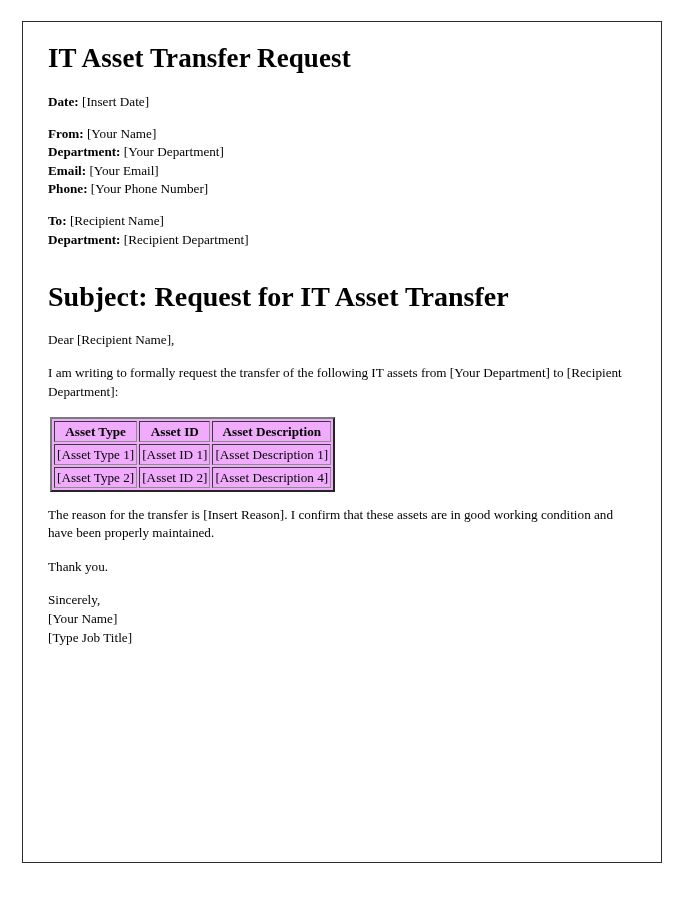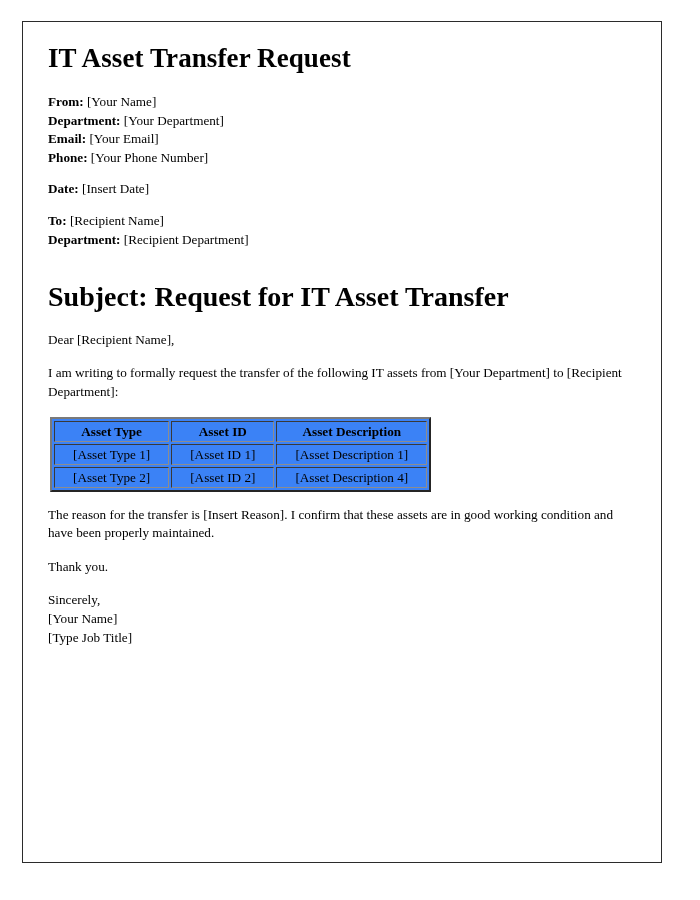--- a/index.html
+++ b/index.html
@@ -67,29 +67,29 @@
     line-height: 18.6px;
     margin: 0 0 15px 0;
     text-align: left;
   }
 
   .asset-table {
     border-collapse: separate;
     border-spacing: 2px;
     border: 2px outset #c0c0c0;
     border-color: #7a7a7a;
-    background: #3b82f6;
+    background: #f0abfc;
     margin: 0 0 14px 2px;
     font-size: 13.2px;
   }
   .asset-table td,
   .asset-table th {
     border: 1px inset #d4d4d4;
     border-color: #8d8d8d;
-    padding: 1px 18px;
+    padding: 1px 2px;
     line-height: 17px;
     white-space: nowrap;
   }
   .asset-table th {
     font-weight: bold;
     text-align: center;
     padding: 1px 8px;
   }
   .asset-table td {
     text-align: left;
@@ -103,41 +103,41 @@
 </head>
 <body>
 
 <div class="page-frame">
   <div class="doc-body">
 
     <h1 class="doc-title">IT Asset Transfer Request</h1>
 
     <div class="block">
       <div class="line">
+        <span class="lbl">Date:</span>
+        <span>[Insert Date]</span>
+      </div>
+    </div>
+
+    <div class="block">
+      <div class="line">
         <span class="lbl">From:</span>
         <span>[Your Name]</span>
       </div>
       <div class="line">
         <span class="lbl">Department:</span>
         <span>[Your Department]</span>
       </div>
       <div class="line">
         <span class="lbl">Email:</span>
         <span>[Your Email]</span>
       </div>
       <div class="line">
         <span class="lbl">Phone:</span>
         <span>[Your Phone Number]</span>
-      </div>
-    </div>
-
-    <div class="block">
-      <div class="line">
-        <span class="lbl">Date:</span>
-        <span>[Insert Date]</span>
       </div>
     </div>
 
     <div class="block">
       <div class="line">
         <span class="lbl">To:</span>
         <span>[Recipient Name]</span>
       </div>
       <div class="line">
         <span class="lbl">Department:</span>

